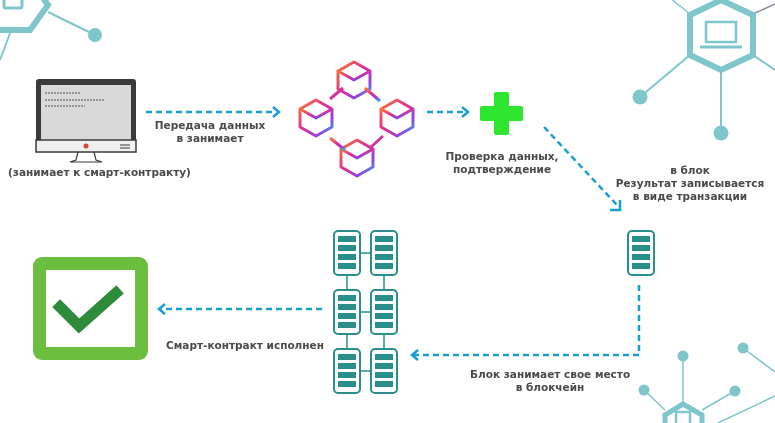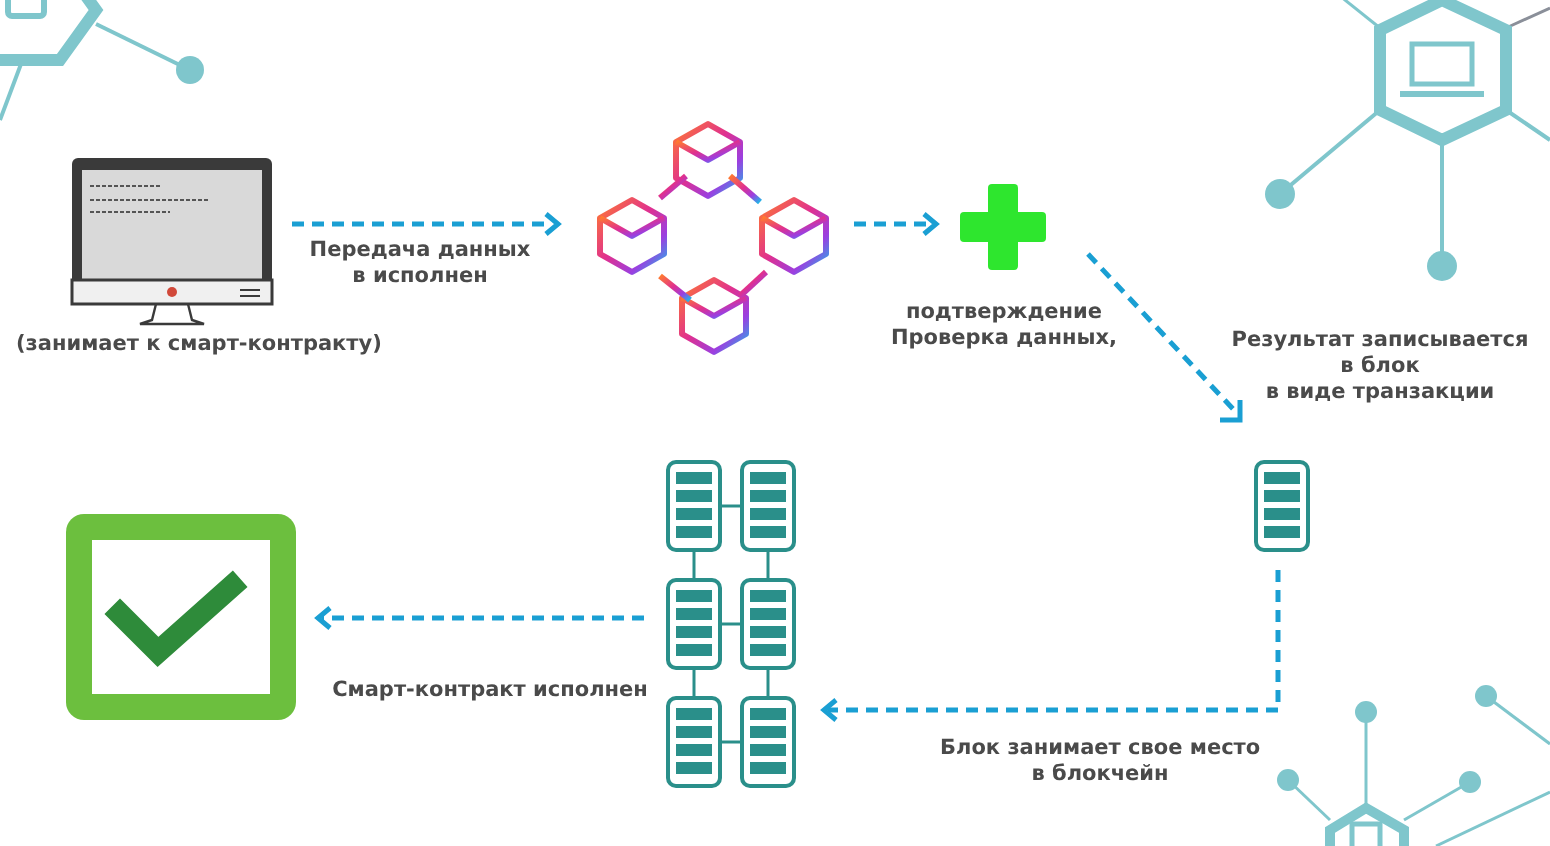--- a/index.html
+++ b/index.html
@@ -181,29 +181,29 @@
     <polyline points="418,350 412,355 418,360"></polyline>
     <polyline points="165,304 159,309 165,314"></polyline>
   </g>
 </svg>
 
 <div class="lbl" style="left:8px; top:166px; width:180px;">
   <span>(занимает к смарт-контракту)</span>
 </div>
 <div class="lbl" style="left:150px; top:83px; width:120px;margin-top:36px;">
   <span>Передача данных</span>
-  <span>в исполнен</span>
+  <span>в занимает</span>
 </div>
 <div class="lbl" style="left:432px; top:150px; width:140px;">
+  <span>Проверка данных,</span>
   <span>подтверждение</span>
-  <span>Проверка данных,</span>
 </div>
 <div class="lbl" style="left:610px; top:164px; width:160px;">
+  <span>в блок</span>
   <span>Результат записывается</span>
-  <span>в блок</span>
   <span>в виде транзакции</span>
 </div>
 <div class="lbl" style="left:430px; top:368px; width:160px;margin-left:40px;">
   <span>Блок занимает свое место</span>
   <span>в блокчейн</span>
 </div>
 <div class="lbl" style="left:165px; top:323px; width:160px;margin-top:16px;">
   <span>Смарт-контракт исполнен</span>
 </div>
 

